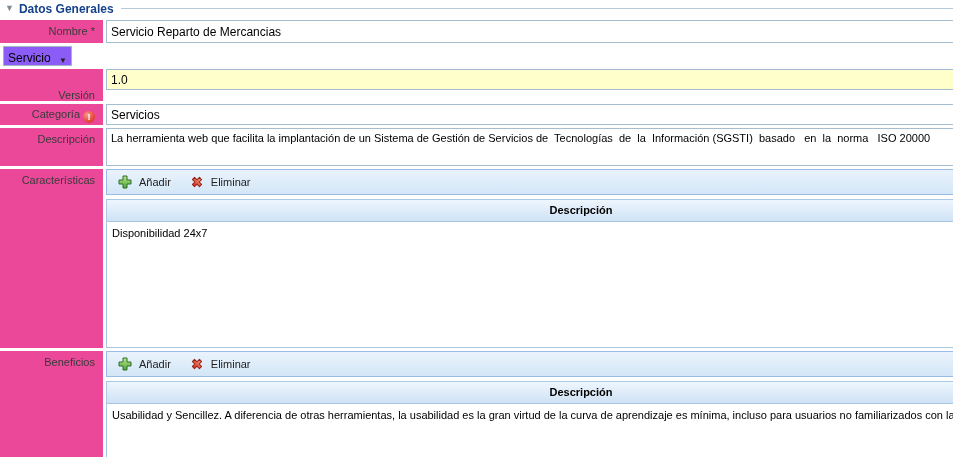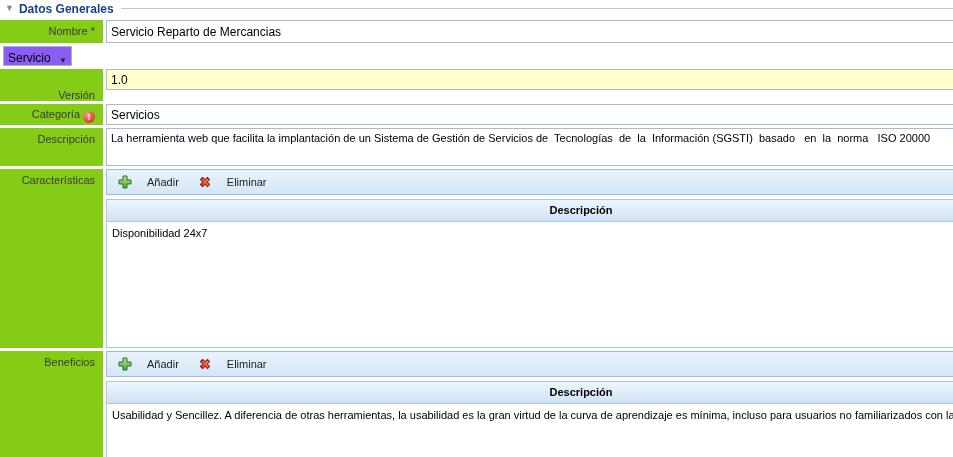--- a/index.html
+++ b/index.html
@@ -11,21 +11,21 @@
   
   .legend-row { display:flex; align-items:center; height:17px; padding-left:5px; }
   .collapse-icon { color:#7e8c98; font-size:9px; line-height:1; margin-right:5px; cursor:pointer; }
   .legend-text { color:#15428b; font-weight:bold; font-size:12px; white-space:nowrap; }
   .legend-line { flex:1; height:0; border-top:1px solid #b7c8d7; margin-left:7px; }
 
   
   .frow { display:flex; align-items:stretch; margin-top:3px; }
   .lbl {
     flex:0 0 103px; width:103px; box-sizing:border-box;
-    background:#84cc16; color:#3a3a3a; text-align:right;
+    background:#ec4899; color:#3a3a3a; text-align:right;
     padding:5px 8px 0 0; white-space:nowrap;
   }
   .fld { margin-left:3px; flex:0 0 950px; width:950px; }
 
   .tinput {
     box-sizing:border-box; width:100%; border:1px solid #a5bdd1;
     background:#fff; color:#000; font-family:"Liberation Sans", sans-serif;
     font-size:12px; padding:2px 4px; outline:none; display:block;
   }
   .h23 { height:23px; }
@@ -56,21 +56,21 @@
   
   .sec { display:flex; flex-direction:column; }
   .r-caracteristicas .fld { height:179px; }
   .r-beneficios .fld { height:112px; }
   .toolbar {
     box-sizing:border-box; height:26px; flex:0 0 26px;
     border:1px solid #99bbe8;
     background:linear-gradient(#eaf3fc, #d3e6f7);
     display:flex; align-items:center; padding:0 7px; gap:12px;
   }
-  .tbtn { display:inline-flex; align-items:center; gap:14px; padding:2px 3px; cursor:pointer; color:#222; }
+  .tbtn { display:inline-flex; align-items:center; gap:6px; padding:2px 3px; cursor:pointer; color:#222; }
   .tbtn svg { display:block; }
   .gridwrap {
     margin-top:4px; border:1px solid #a9c7e1; background:#fff;
     display:flex; flex-direction:column; flex:1; overflow:hidden;
   }
   .gridheader {
     flex:0 0 21px; height:21px; line-height:21px;
     background:linear-gradient(#eef6fe, #cfe2f4);
     border-bottom:1px solid #a9c7e1;
     font-weight:bold; text-align:center; cursor:pointer;

